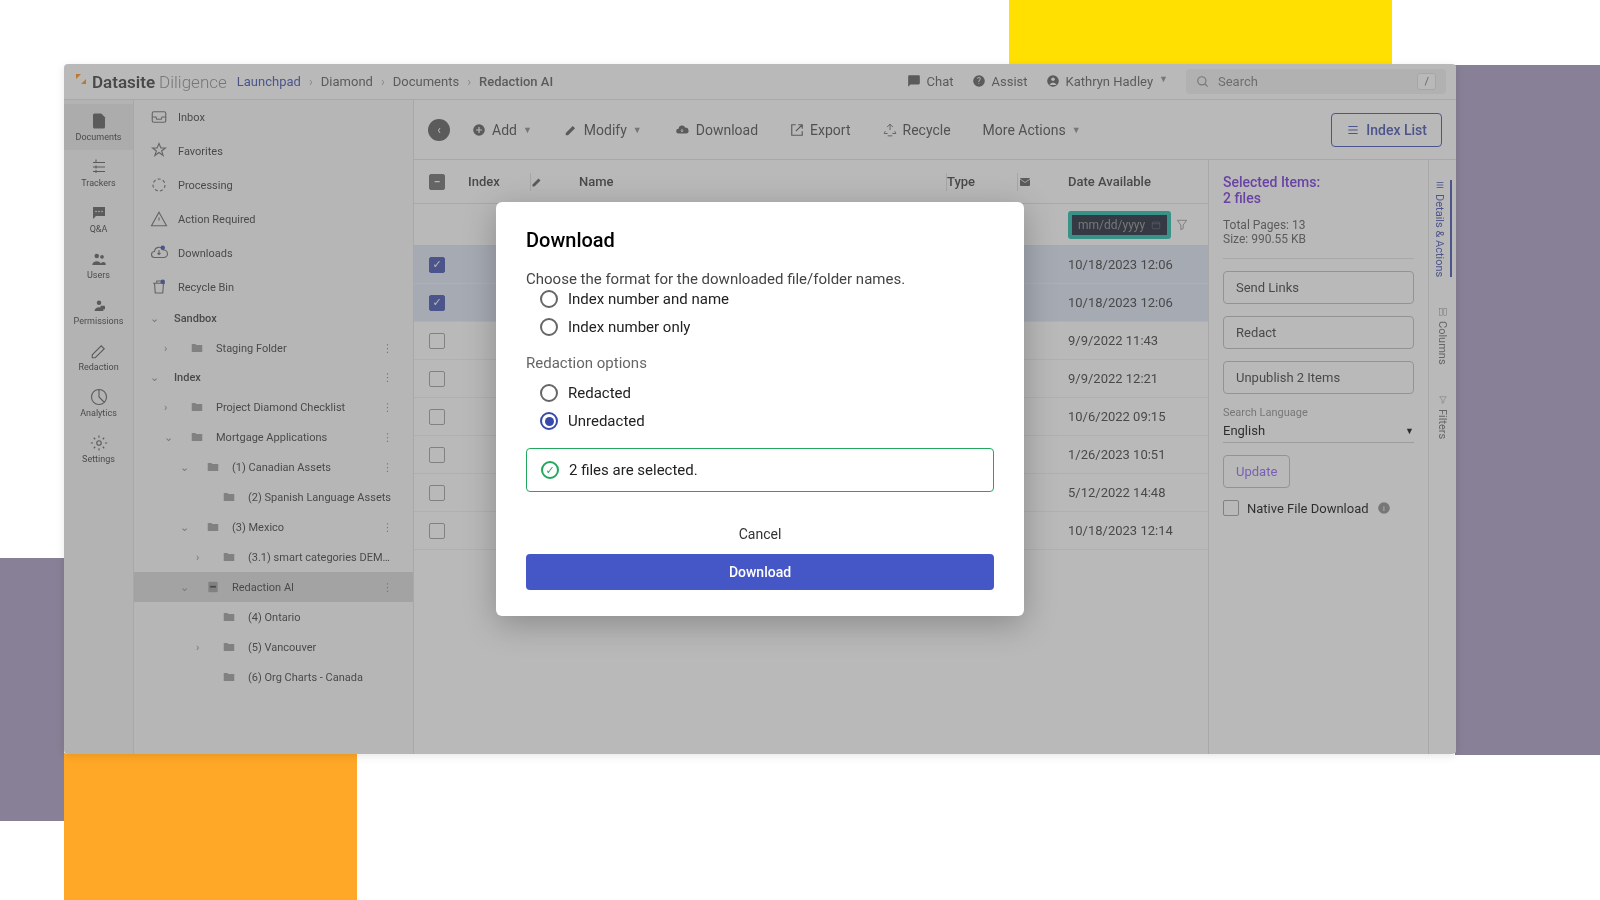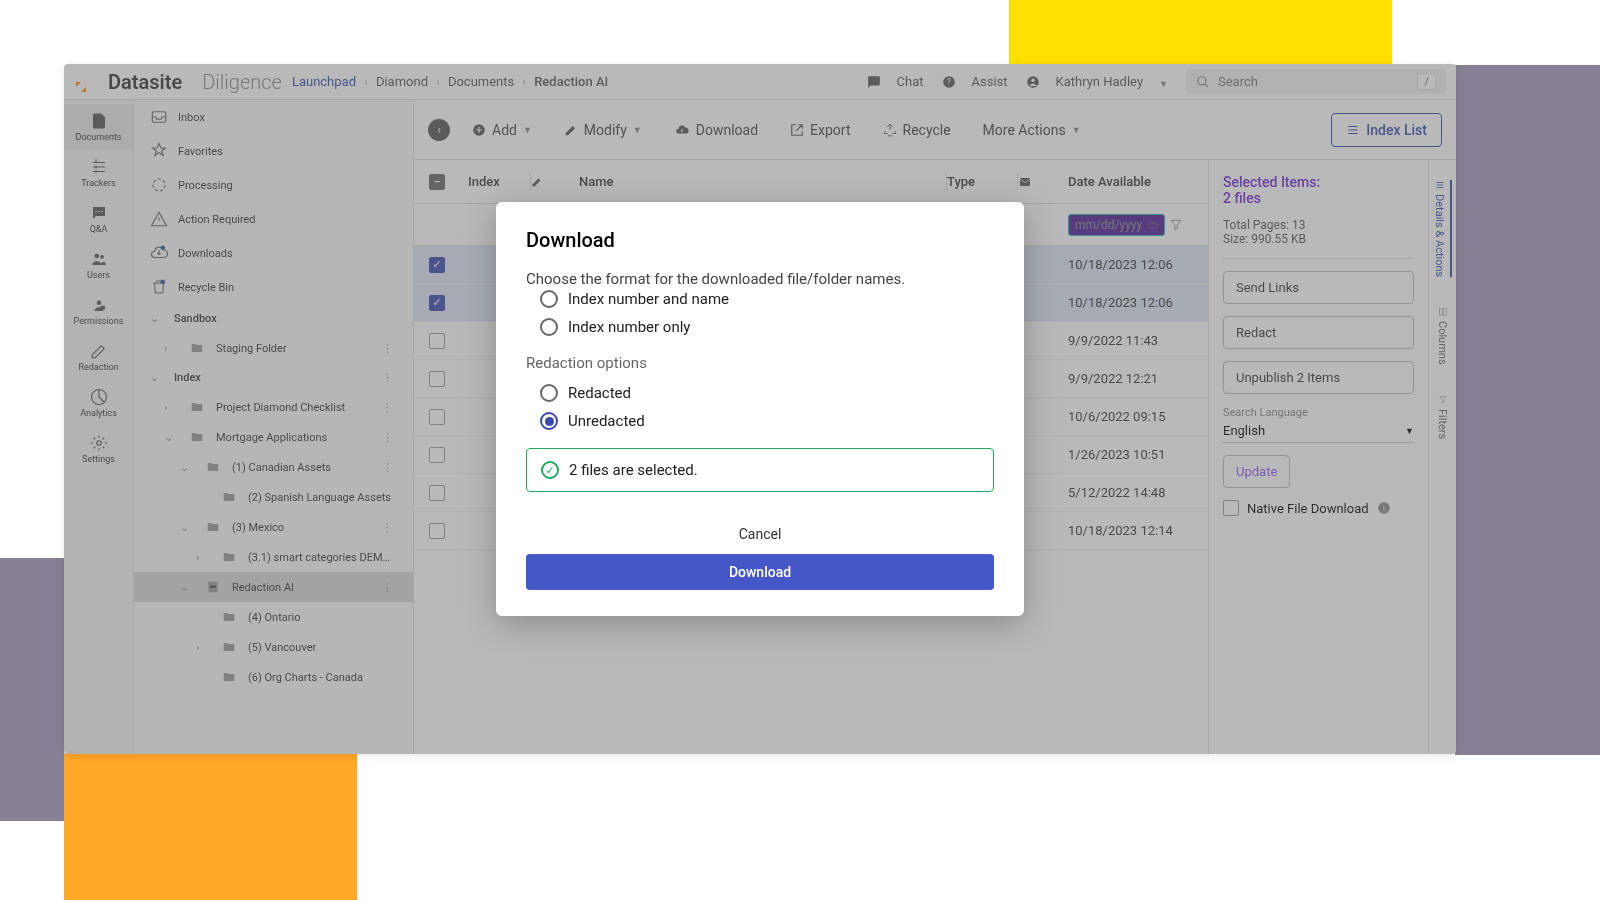--- a/index.html
+++ b/index.html
@@ -4,28 +4,28 @@
 <style>
 * { margin: 0; padding: 0; box-sizing: border-box; font-family: -apple-system, BlinkMacSystemFont, "Segoe UI", Roboto, sans-serif; }
 body { background: #fff; width: 1600px; height: 900px; position: relative; overflow: hidden; }
 .bg-yellow { position: absolute; top: 0; right: 208px; width: 383px; height: 64px; background: #FFE000; }
 .bg-gray-left { position: absolute; top: 558px; left: 0; width: 64px; height: 263px; background: #878096; }
 .bg-orange { position: absolute; top: 753px; left: 64px; width: 293px; height: 148px; background: #FFA726; }
 .bg-gray-right { position: absolute; top: 65px; right: 0; width: 145px; height: 690px; background: #878096; }
 .app-window { position: absolute; top: 64px; left: 64px; width: 1392px; height: 690px; background: #fff; border-radius: 4px; overflow: hidden; box-shadow: 0 2px 8px rgba(0,0,0,0.1); }
 .topbar { height: 36px; border-bottom: 1px solid #e0e0e0; display: flex; align-items: center; padding: 0 10px; justify-content: space-between; }
 .topbar-left { display: flex; align-items: center; gap: 10px; }
-.logo { display: flex; align-items: flex-end; gap: 20px; font-weight: 600; color: #333; font-size: 20px; }
+.logo { display: flex; align-items: flex-start; gap: 4px; font-weight: 600; color: #333; font-size: 17px; }
 .logo-sub { font-weight: 300; color: #888; }
 .breadcrumb { display: flex; align-items: center; gap: 8px; font-size: 13px; }
 .breadcrumb a { color: #3949AB; text-decoration: none; }
 .breadcrumb span { color: #555; }
 .breadcrumb .sep { color: #aaa; }
 .topbar-right { display: flex; align-items: center; gap: 18px; }
-.topbar-link { display: flex; align-items: flex-end; gap: 16px; color: #555; font-size: 13px; cursor: pointer; }
+.topbar-link { display: flex; align-items: flex-start; gap: 6px; color: #555; font-size: 13px; cursor: pointer; }
 .search-box { display: flex; align-items: center; background: #f1f1f1; border-radius: 4px; padding: 4px 10px; width: 260px; gap: 8px; }
 .search-box input { border: none; background: transparent; outline: none; font-size: 13px; flex: 1; }
 .search-kbd { background: #fff; border: 1px solid #ddd; border-radius: 3px; padding: 1px 6px; font-size: 11px; color: #666; }
 .app-body { display: flex; height: calc(100% - 36px); }
 .nav-rail { width: 70px; background: #f5f5f5; border-right: 1px solid #e0e0e0; display: flex; flex-direction: column; align-items: center; padding-top: 4px; }
 .nav-item { width: 100%; padding: 8px 0; display: flex; flex-direction: column; align-items: center; gap: 2px; cursor: pointer; font-size: 9px; color: #333; }
 .nav-item.active { background: #e8e8e8; }
 .nav-icon { width: 18px; height: 18px; display: flex; align-items: center; justify-content: center; }
 .sidebar { width: 280px; background: #fafafa; border-right: 1px solid #e0e0e0; overflow-y: auto; font-size: 11px; }
 .sb-item { display: flex; align-items: center; gap: 10px; padding: 8px 16px; cursor: pointer; color: #333; }
@@ -42,21 +42,21 @@
 .table-area { flex: 1; overflow: auto; }
 .table-header { display: flex; align-items: center; height: 44px; border-bottom: 1px solid #e0e0e0; font-size: 13px; font-weight: 500; color: #333; }
 .th-check { width: 46px; display: flex; justify-content: center; }
 .th-index { width: 70px; padding-left: 8px; }
 .th-edit { width: 40px; }
 .th-name { flex: 1; padding-left: 8px; }
 .th-type { width: 70px; }
 .th-mail { width: 50px; }
 .th-date { width: 140px; }
 .filter-row { display: flex; align-items: center; height: 42px; border-bottom: 1px solid #e0e0e0; font-size: 12px; }
-.filter-row .date-filter { display: flex; align-items: center; gap: 6px; background: #4c1d95; border: 1px solid #14b8a6; border-radius: 3px; padding: 3px 6px; color: #888; }
+.filter-row .date-filter { display: flex; align-items: center; gap: 6px; background: #0f172a; border: 4px solid #14b8a6; border-radius: 3px; padding: 3px 6px; color: #888; }
 .row { display: flex; align-items: center; height: 38px; border-bottom: 1px solid #eee; font-size: 13px; color: #333; }
 .row.selected { background: #dce3f5; }
 .checkbox { width: 16px; height: 16px; border: 1.5px solid #999; border-radius: 2px; cursor: pointer; display: flex; align-items: center; justify-content: center; }
 .checkbox.checked { background: #3949AB; border-color: #3949AB; color: #fff; font-size: 11px; }
 .checkbox.minus { background: #666; border-color: #666; color: #fff; font-size: 12px; }
 .details-panel { width: 220px; border-left: 1px solid #e0e0e0; padding: 14px; font-size: 13px; display: flex; flex-direction: column; gap: 12px; }
 .details-panel h4 { font-size: 14px; font-weight: 500; color: #6d28d9; }
 .panel-btn { border: 1px solid #bbb; border-radius: 4px; padding: 8px 12px; cursor: pointer; font-size: 13px; text-align: left; background: none; color: #333; }
 .panel-btn.disabled { color: #8b5cf6; }
 .side-tabs { width: 28px; border-left: 1px solid #e0e0e0; display: flex; flex-direction: column; align-items: center; padding-top: 20px; gap: 30px; }

